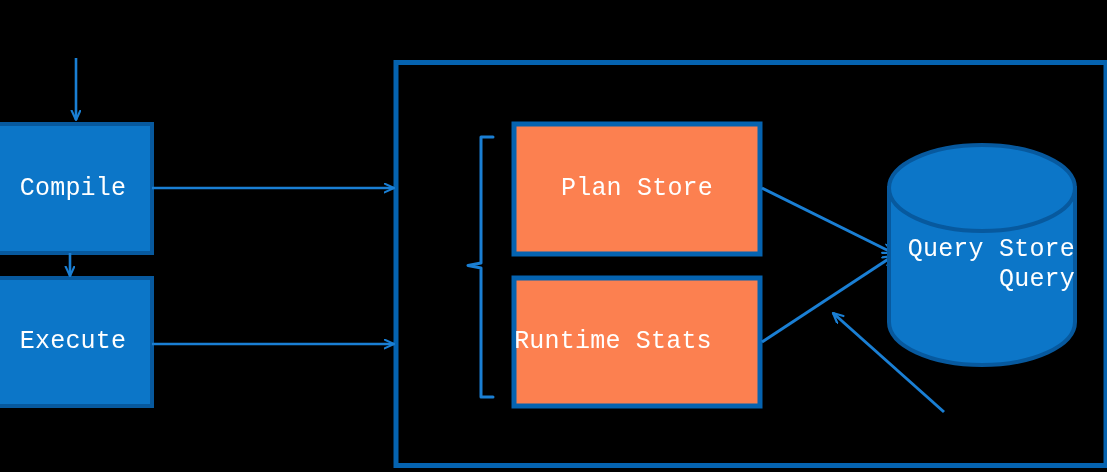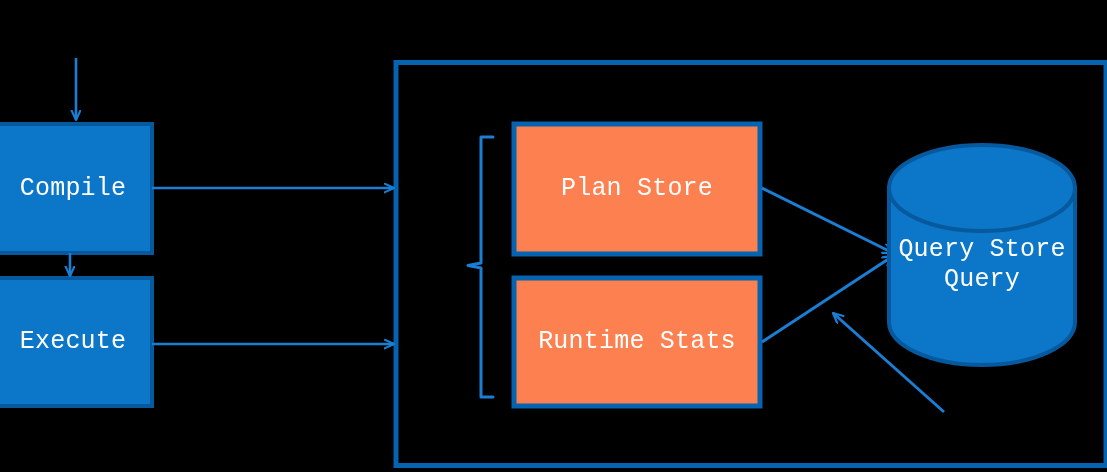--- a/index.html
+++ b/index.html
@@ -17,21 +17,21 @@
     align-items:center;
     justify-content:center;
     text-align:center;
     color:#ffffff;
     pointer-events:none;
     line-height:1.2;
     letter-spacing:.2px;
   }
   .proc-label{font-size:25px;}
   .store-label{font-size:25px;}
-  .db-label{font-size:25px;}
+  .db-label{font-size:25px;align-items:flex-end;}
 </style>
 </head>
 <body>
 
 <div id="stage">
 
   <svg viewBox="0 0 1107 472" xmlns="http://www.w3.org/2000/svg">
     <defs>
       <marker id="ah-open" markerWidth="12" markerHeight="12" refX="10.5" refY="5" orient="auto" markerUnits="userSpaceOnUse">
         <path d="M1,0.6 L10.5,5 L1,9.4" fill="none" stroke="#1a7fd4" stroke-width="2.1" stroke-linecap="round" stroke-linejoin="round"></path>
@@ -74,20 +74,20 @@
       <ellipse cx="982" cy="188" rx="93" ry="43" fill="#0c76c8" stroke="#07599e" stroke-width="4"></ellipse>
     </g>
   </svg>
 
   <div class="node-label proc-label" style="left:-6px;top:124px;width:158px;height:129px;">Compile</div>
 
   <div class="node-label proc-label" style="left:-6px;top:278px;width:158px;height:128px;">Execute</div>
 
   <div class="node-label store-label" style="left:514px;top:124px;width:246px;height:130px;">Plan Store</div>
 
-  <div class="node-label store-label" style="left:514px;top:278px;width:246px;height:128px;">Runtime Stats</div>
+  <div class="node-label store-label" style="left:490px;top:278px;width:246px;height:128px;">Runtime Stats</div>
 
   <div class="node-label db-label" style="left:889px;top:208px;width:186px;height:114px;flex-direction:column;">
     <span>Query Store</span>
     <span>Query</span>
   </div>
 
 </div>
 
 </body></html>

